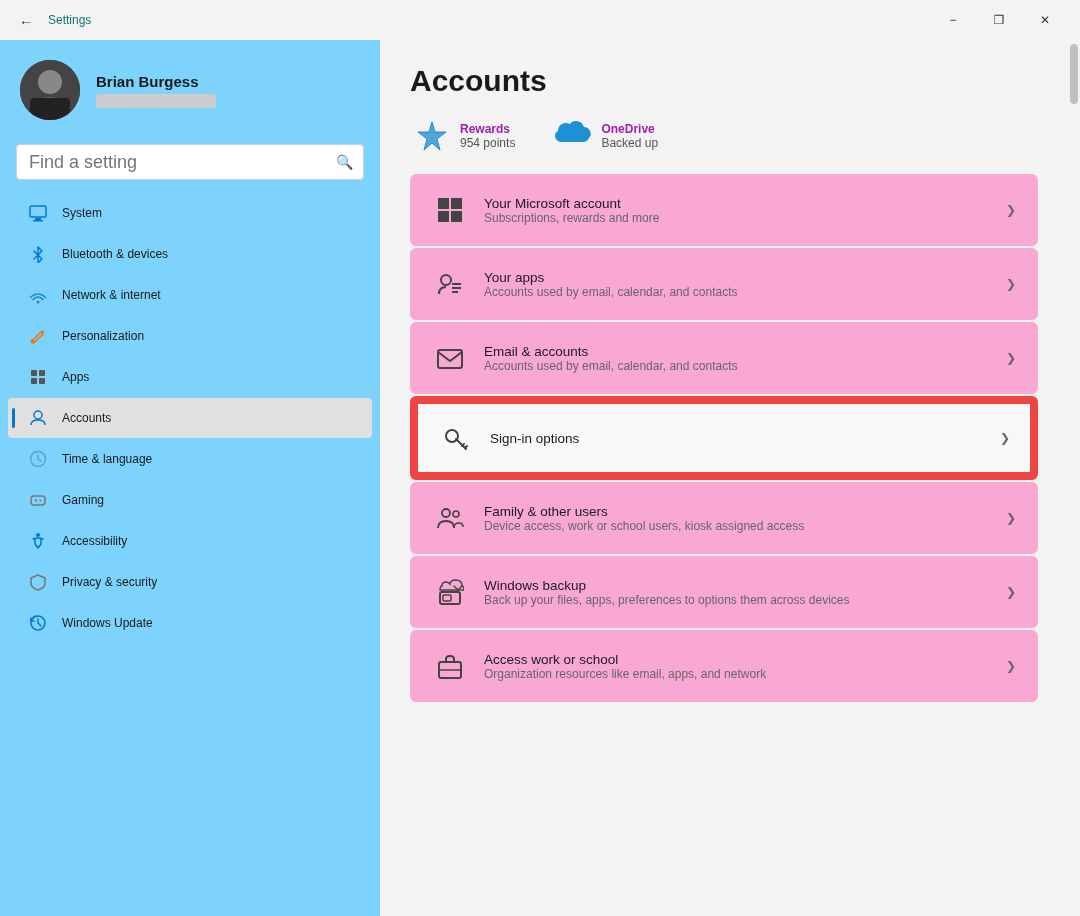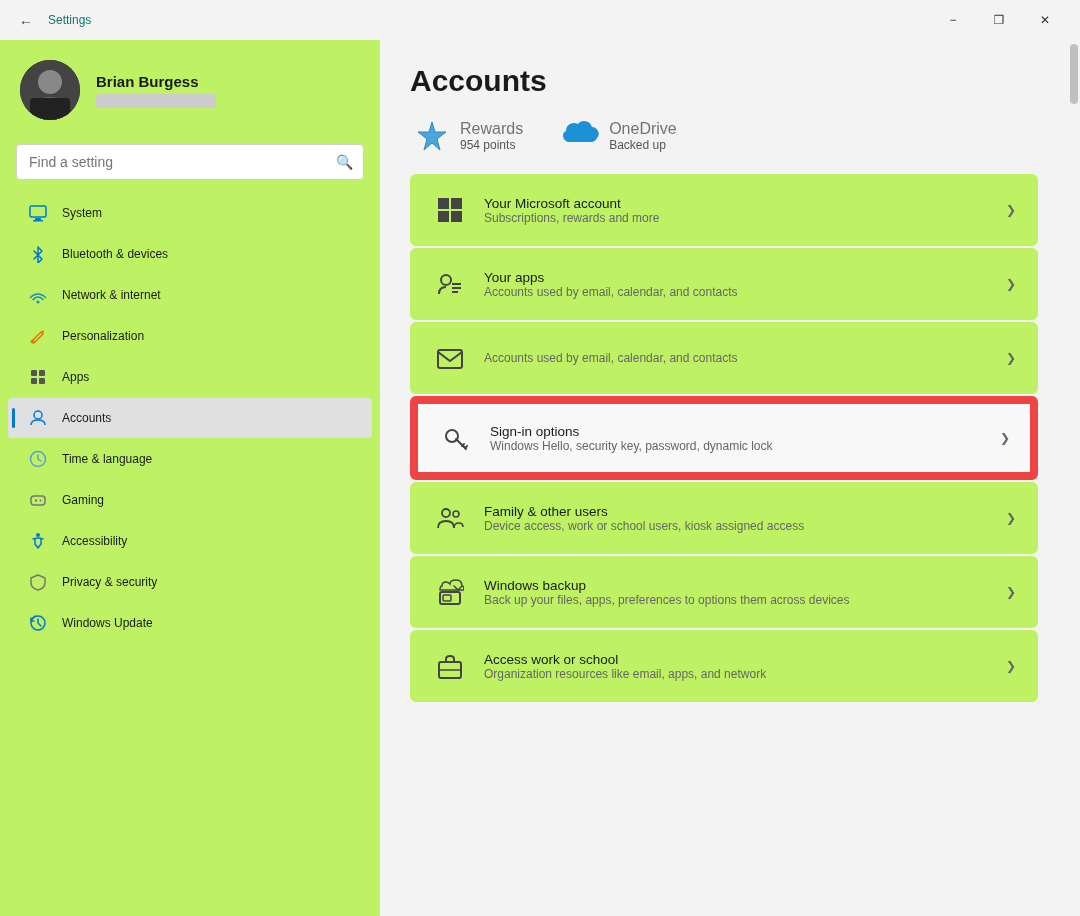--- a/index.html
+++ b/index.html
@@ -60,21 +60,21 @@
     
     .app-body {
       display: flex;
       flex: 1;
       overflow: hidden;
     }
 
     
     .sidebar {
       width: 380px;
-      background: #bef264;
+      background: #7dd3fc;
       display: flex;
       flex-direction: column;
       padding: 0;
       flex-shrink: 0;
       overflow-y: auto;
     }
     .user-profile {
       display: flex;
       align-items: center;
       padding: 20px 20px 20px 20px;
@@ -109,21 +109,21 @@
       margin: 4px 16px 12px 16px;
       position: relative;
     }
     .search-input {
       width: 100%;
       height: 36px;
       border-radius: 4px;
       border: 1px solid #d0d0d0;
       background: white;
       padding: 0 36px 0 12px;
-      font-size: 14px;
+      font-size: 18px;
       color: #777;
       outline: none;
     }
     .search-icon {
       position: absolute;
       right: 10px;
       top: 50%;
       transform: translateY(-50%);
       color: #555;
       font-size: 14px;
@@ -194,31 +194,31 @@
       gap: 10px;
     }
     .info-icon {
       width: 36px;
       height: 36px;
       display: flex;
       align-items: center;
       justify-content: center;
     }
     .info-text-block { display: flex; flex-direction: column; }
-    .info-title { font-size: 16px; font-weight: 400; color: #737373; }
+    .info-title { font-size: 12px; font-weight: 700; color: #a21caf; }
     .info-sub { font-size: 12px; color: #555; }
 
     
     .settings-list {
       display: flex;
       flex-direction: column;
       gap: 2px;
     }
     .settings-card {
-      background: #bef264;
+      background: #f9a8d4;
       border-radius: 6px;
       display: flex;
       align-items: center;
       padding: 16px 20px;
       cursor: pointer;
       border: 2px solid transparent;
       transition: background 0.1s;
     }
     .settings-card.highlighted {
       border: 8px solid #ef4444;
@@ -484,37 +484,37 @@
         </div>
 
         <div class="settings-card">
           <div class="card-icon">
             <svg width="28" height="28" viewBox="0 0 28 28">
                 <rect x="2" y="6" width="24" height="18" rx="2" fill="none" stroke="#444" stroke-width="2"></rect>
                 <polyline points="2,8 14,17 26,8" fill="none" stroke="#444" stroke-width="2"></polyline>
               </svg>
           </div>
           <div class="card-text">
+            <div class="card-title">Email &amp; accounts</div>
             <div class="card-sub">Accounts used by email, calendar, and contacts</div>
           </div>
           <span class="card-chevron">❯</span>
         </div>
 
         <div class="settings-card highlighted">
           <div class="card-icon">
             <svg width="28" height="28" viewBox="0 0 28 28">
               <circle cx="10" cy="12" r="6" fill="none" stroke="#444" stroke-width="2"></circle>
               <path d="M14 15 L24 25" stroke="#444" stroke-width="2" stroke-linecap="round"></path>
               <path d="M20 22 L22 20" stroke="#444" stroke-width="2" stroke-linecap="round"></path>
               <path d="M23 24 L25 22" stroke="#444" stroke-width="2" stroke-linecap="round"></path>
             </svg>
           </div>
           <div class="card-text">
             <div class="card-title">Sign-in options</div>
-            <div class="card-sub">Windows Hello, security key, password, dynamic lock</div>
           </div>
           <span class="card-chevron">❯</span>
         </div>
 
         <div class="settings-card">
           <div class="card-icon">
             <svg width="28" height="28" viewBox="0 0 28 28">
                 <circle cx="10" cy="9" r="4" fill="none" stroke="#444" stroke-width="1.8"></circle>
                 <path d="M2 24 Q2 17 10 17 Q18 17 18 24" fill="none" stroke="#444" stroke-width="1.8"></path>
                 <circle cx="20" cy="10" r="3" fill="none" stroke="#444" stroke-width="1.6"></circle>

